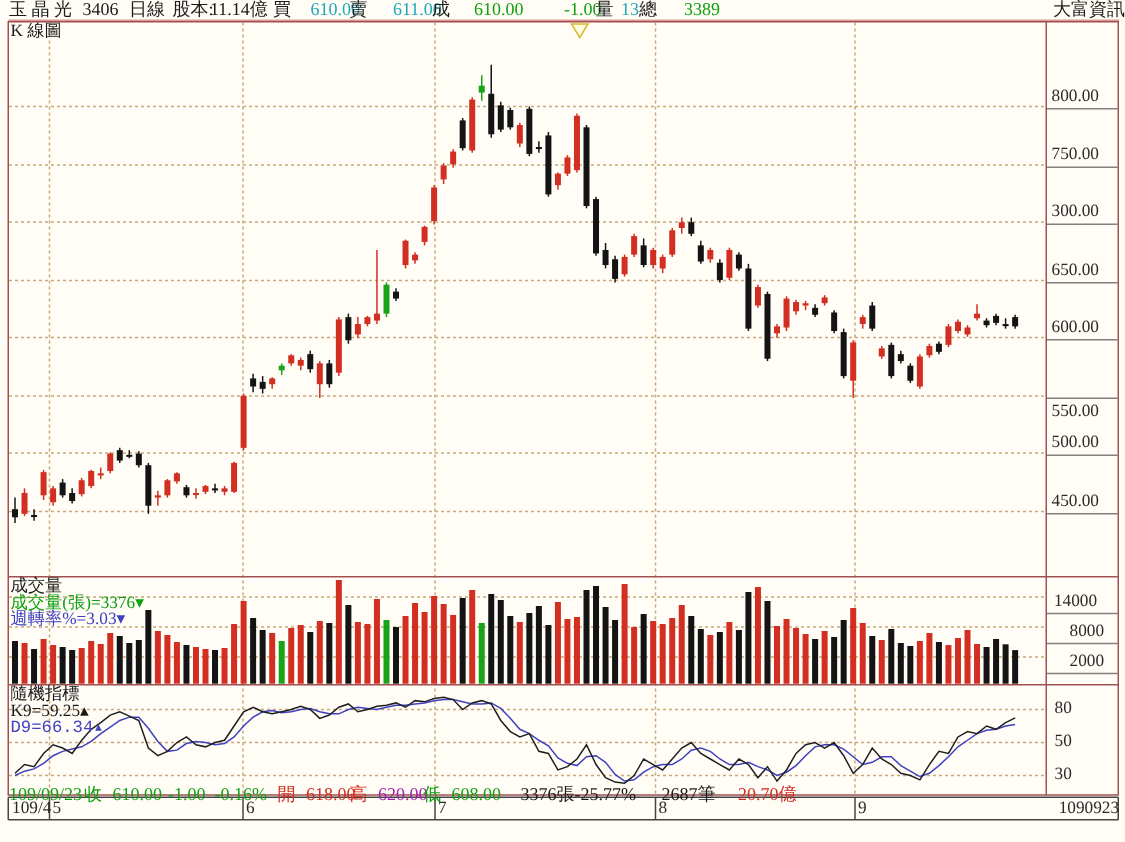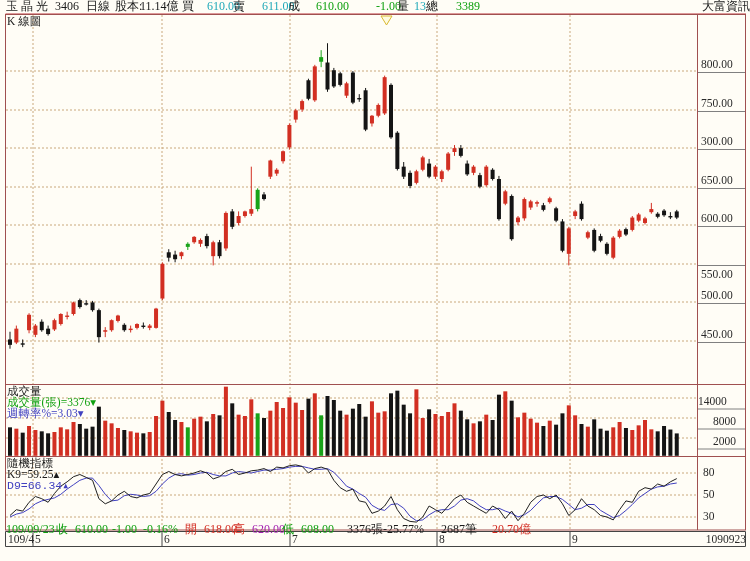--- a/index.html
+++ b/index.html
@@ -439,21 +439,21 @@
 
   <div id="labels">
       <div class="tick" style="left:701px;top:58px;">800.00</div>
       <div class="tick" style="left:701px;top:97px;">750.00</div>
       <div class="tick" style="left:701px;top:135px;">300.00</div>
       <div class="tick" style="left:701px;top:174px;">650.00</div>
       <div class="tick" style="left:701px;top:212px;">600.00</div>
       <div class="tick" style="left:701px;top:251px;margin-top:17px;">550.00</div>
       <div class="tick" style="left:701px;top:289px;">500.00</div>
       <div class="tick" style="left:701px;top:328px;">450.00</div>
-      <div class="tick" style="left:698px;top:395px;width:38px;text-align:left;">14000</div>
+      <div class="tick" style="left:698px;top:395px;width:38px;text-align:center;">14000</div>
       <div class="tick" style="left:698px;top:415px;width:38px;text-align:right;">8000</div>
       <div class="tick" style="left:698px;top:435px;width:38px;text-align:right;">2000</div>
       <div class="tick" style="left:703px;top:466px;">80</div>
       <div class="tick" style="left:703px;top:488px;">50</div>
       <div class="tick" style="left:703px;top:510px;">30</div>
       <div class="xlab" style="left: 8px;">109/4</div>
       <div class="xlab" style="left: 35px;">5</div>
       <div class="xlab" style="left: 164px;">6</div>
       <div class="xlab" style="left: 292px;">7</div>
       <div class="xlab" style="left: 439px;">8</div>

